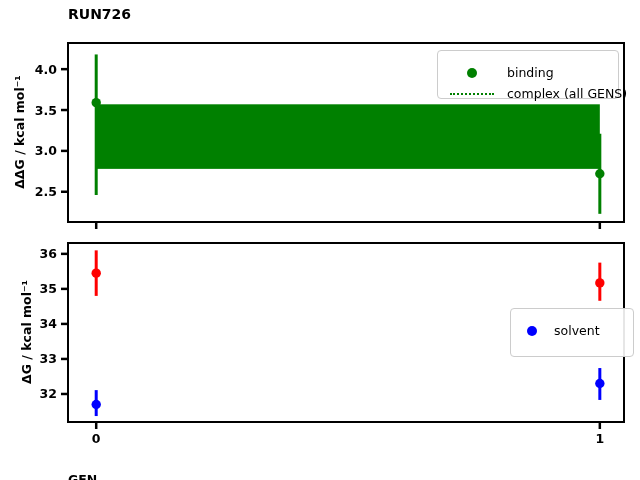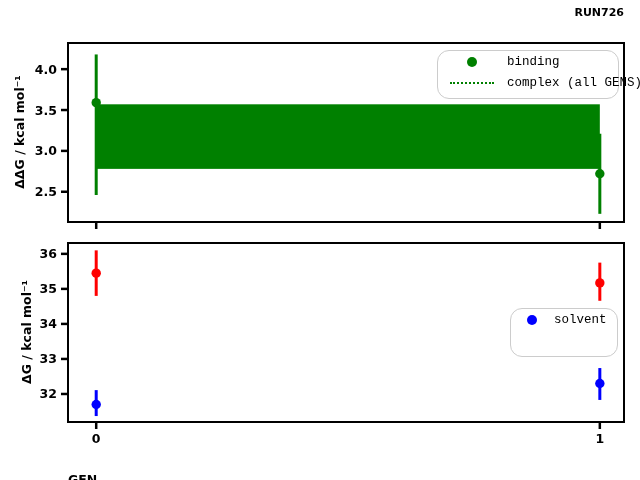--- a/index.html
+++ b/index.html
@@ -1,37 +1,37 @@
 <!DOCTYPE html>
 <html><head>
 <meta charset="utf-8">
 <style>
   html,body { margin:0; padding:0; background:#fff; }
   .fig { position:relative; width:640px; height:480px; background:#ffffff; overflow:hidden;
          font-family:"DejaVu Sans", sans-serif; }
   #chart-svg { position:absolute; left:0; top:0; }
-  .title { position:absolute; left:68px; top:6px; width:556px; text-align:right;
-           font-size:11px; font-weight:bold; color:#000; }
+  .title { position:absolute; left:68px; top:6px; width:556px; text-align:left;
+           font-size:14px; font-weight:bold; color:#000; }
   .ylabel { position:absolute; white-space:nowrap; font-size:12.5px; font-weight:bold; color:#000; }
   .ylabel-top    { left:19px; top:132px; transform:translate(-50%,-50%) rotate(-90deg); }
   .ylabel-bottom { left:26px; top:332px; transform:translate(-50%,-50%) rotate(-90deg); }
   .xlabel { position:absolute; left:68px; top:448px; width:556px; text-align:left;
             font-size:12.5px; font-weight:bold; color:#000;margin-top:24px; }
   text.tick { font-family:"DejaVu Sans", sans-serif; font-size:12.5px; font-weight:bold; fill:#000; }
   .legend { position:absolute; background:rgba(255,255,255,0.9); border:1px solid #cccccc;
-            border-radius:12px; padding:0 8px; box-sizing:border-box;font-family:Liberation Mono, monospace; }
+            border-radius:4px; padding:11px 8px; box-sizing:border-box; }
   .lrow { display:flex; align-items:center; height:21px; }
   .lhandle { display:flex; align-items:center; justify-content:center; flex:0 0 auto; }
   .legend-top .lhandle { width:52px; }
   .legend-bottom .lhandle { width:26px; }
   .llabel { margin-left:9px; font-size:12.5px; color:#000; white-space:nowrap; }
   .ldot { width:10px; height:10px; border-radius:50%; display:inline-block; }
   .lline { width:44px; height:0; border-top:2.5px dotted #008000; display:inline-block; }
   .legend-top { left:437px; top:50px; width:182px; height:49px; }
-  .legend-bottom { left:510px; top:308px; width:108px; height:49px; }
+  .legend-bottom { left:510px; top:308px; width:124px; height:49px; }
 </style>
 </head>
 <body>
 
 <div class="fig">
   <svg id="chart-svg" width="640" height="480">
       <rect x="96.20289855072464" y="104.30136986301372" width="503.6231884057971" height="64.57077625570776" fill="#008000"></rect>
       <line x1="96.20289855072464" x2="96.20289855072464" y1="195.02739726027397" y2="54.442922374429266" stroke="#008000" stroke-width="3"></line>
       <circle cx="96.20289855072464" cy="102.66666666666669" r="4.7" fill="#008000"></circle>
       <line x1="599.8260869565217" x2="599.8260869565217" y1="213.82648401826484" y2="133.72602739726028" stroke="#008000" stroke-width="3"></line>

